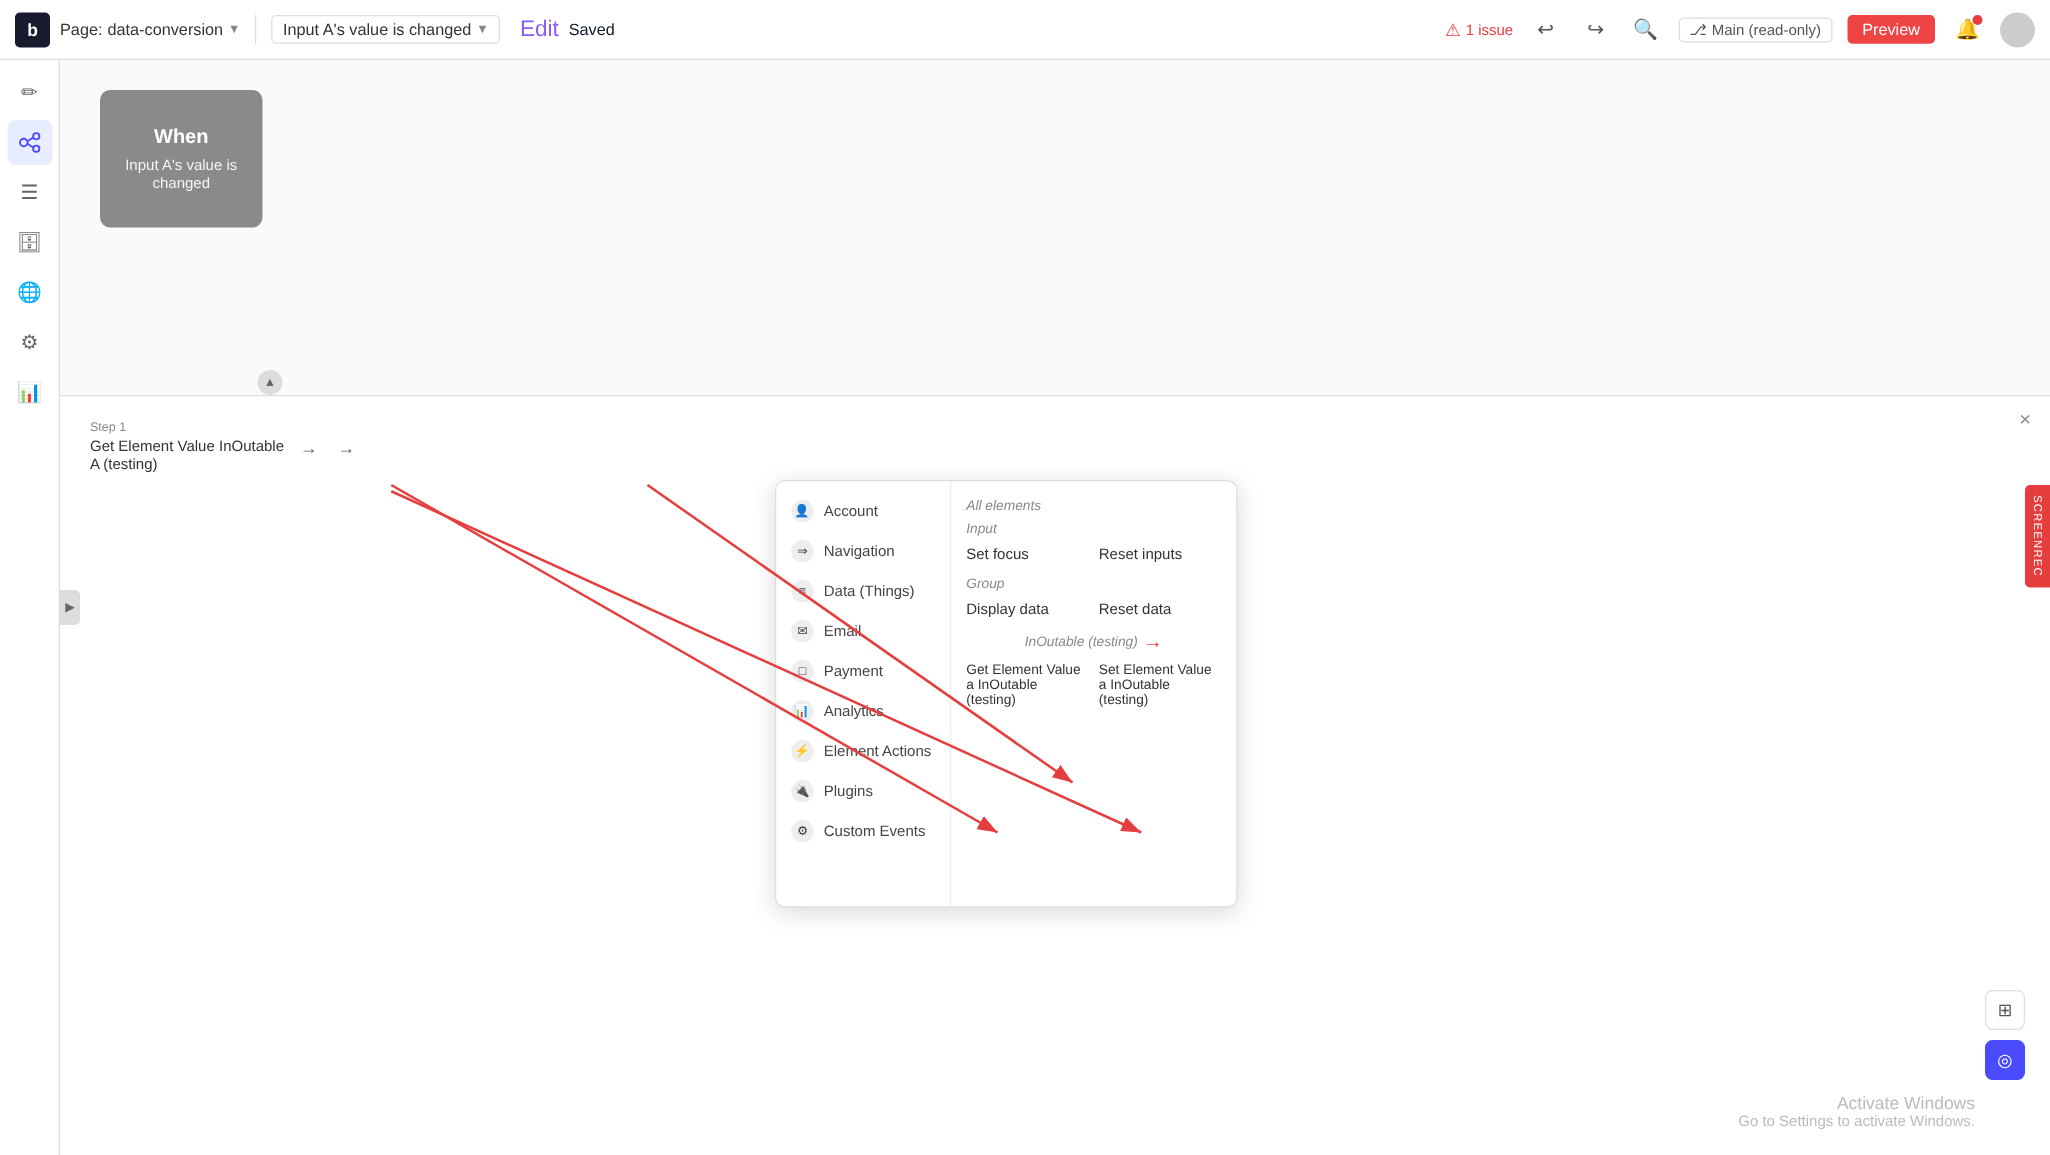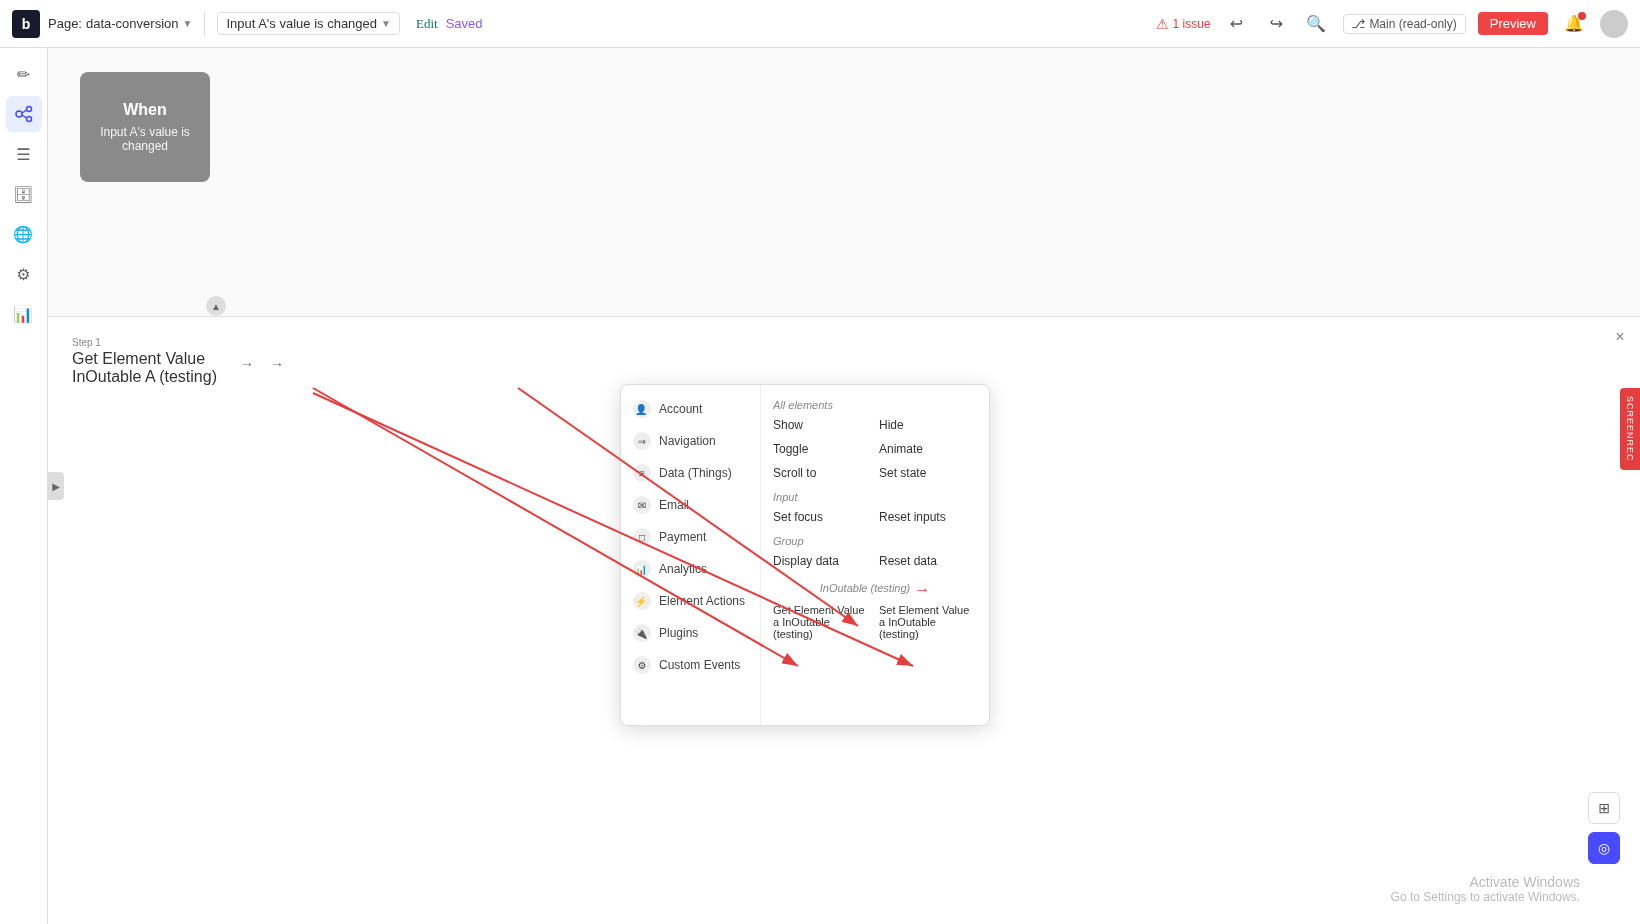--- a/index.html
+++ b/index.html
@@ -8,22 +8,22 @@
     
     .topbar {
       display: flex; align-items: center; height: 48px;
       background: #fff; border-bottom: 1px solid #ddd;
       padding: 0 12px; gap: 8px; position: relative; z-index: 100;
     }
     .topbar-logo { width: 28px; height: 28px; background: #1a1a2e; border-radius: 4px; display: flex; align-items: center; justify-content: center; color: #fff; font-weight: bold; font-size: 14px; flex-shrink: 0; }
     .topbar-page { display: flex; align-items: center; gap: 4px; font-size: 13px; color: #333; }
     .topbar-divider { width: 1px; height: 24px; background: #ddd; margin: 0 4px; }
     .topbar-trigger { display: flex; align-items: center; gap: 4px; font-size: 13px; color: #333; border: 1px solid #ddd; border-radius: 4px; padding: 3px 8px; }
-    .topbar-edit { font-size: 13px; color: #0f766e; margin-left: 8px; font-family: Liberation Serif, serif; }
-    .topbar-saved { font-size: 13px; color: #8b5cf6; }
+    .topbar-edit { font-size: 18px; color: #8b5cf6; margin-left: 8px; }
+    .topbar-saved { font-size: 13px; color: #0f172a; }
     .topbar-right { margin-left: auto; display: flex; align-items: center; gap: 12px; }
     .issue-badge { display: flex; align-items: center; gap: 4px; font-size: 12px; color: #e53e3e; }
     .issue-badge .triangle { color: #e53e3e; font-size: 14px; }
     .topbar-icon-btn { width: 28px; height: 28px; border: none; background: transparent; cursor: pointer; display: flex; align-items: center; justify-content: center; color: #555; font-size: 16px; border-radius: 4px; }
     .branch-label { font-size: 12px; color: #555; border: 1px solid #ddd; border-radius: 4px; padding: 2px 8px; display: flex; align-items: center; gap: 4px; }
     .preview-btn { background: #ef4444; color: #fff; border: none; border-radius: 4px; padding: 4px 12px; font-size: 13px; cursor: pointer; }
     .notif-btn { position: relative; }
     .notif-dot { position: absolute; top: 2px; right: 2px; width: 8px; height: 8px; background: #e53e3e; border-radius: 50%; }
     .avatar { width: 28px; height: 28px; border-radius: 50%; background: #ccc; }
 
@@ -78,21 +78,21 @@
       display: flex; align-items: center; justify-content: center;
     }
 
     .steps-row {
       display: flex; align-items: center; padding: 20px 24px; gap: 0;
     }
     .step-box {
       display: flex; flex-direction: column; gap: 2px;
     }
     .step-label { font-size: 10px; color: #888; }
-    .step-title { font-size: 16px; color: #333; max-width: 160px; }
+    .step-title { font-size: 12px; color: #333; max-width: 160px; }
     .step-arrow { margin: 0 8px; color: #666; font-size: 14px; }
 
     .add-action-btn {
       border: 2px dashed #bbb; border-radius: 6px; padding: 8px 16px;
       background: transparent; cursor: pointer; color: #888; font-size: 12px;
       white-space: nowrap;
     }
 
     
     .action-panel {
@@ -275,28 +275,20 @@
         </div>
         <div class="action-cat-item">
           <div class="action-cat-icon">⚙</div>
           <span>Custom Events</span>
         </div>
       </div>
 
       <div class="action-list">
 
         <div class="action-section-title">All elements</div>
-        <div class="action-items-grid">
-          <div class="action-item">Show</div>
-          <div class="action-item">Hide</div>
-          <div class="action-item">Toggle</div>
-          <div class="action-item">Animate</div>
-          <div class="action-item">Scroll to</div>
-          <div class="action-item">Set state</div>
-        </div>
 
         <div class="action-section-title">Input</div>
         <div class="action-items-grid">
           <div class="action-item">Set focus</div>
           <div class="action-item">Reset inputs</div>
         </div>
 
         <div class="action-section-title">Group</div>
         <div class="action-items-grid">
           <div class="action-item">Display data</div>

